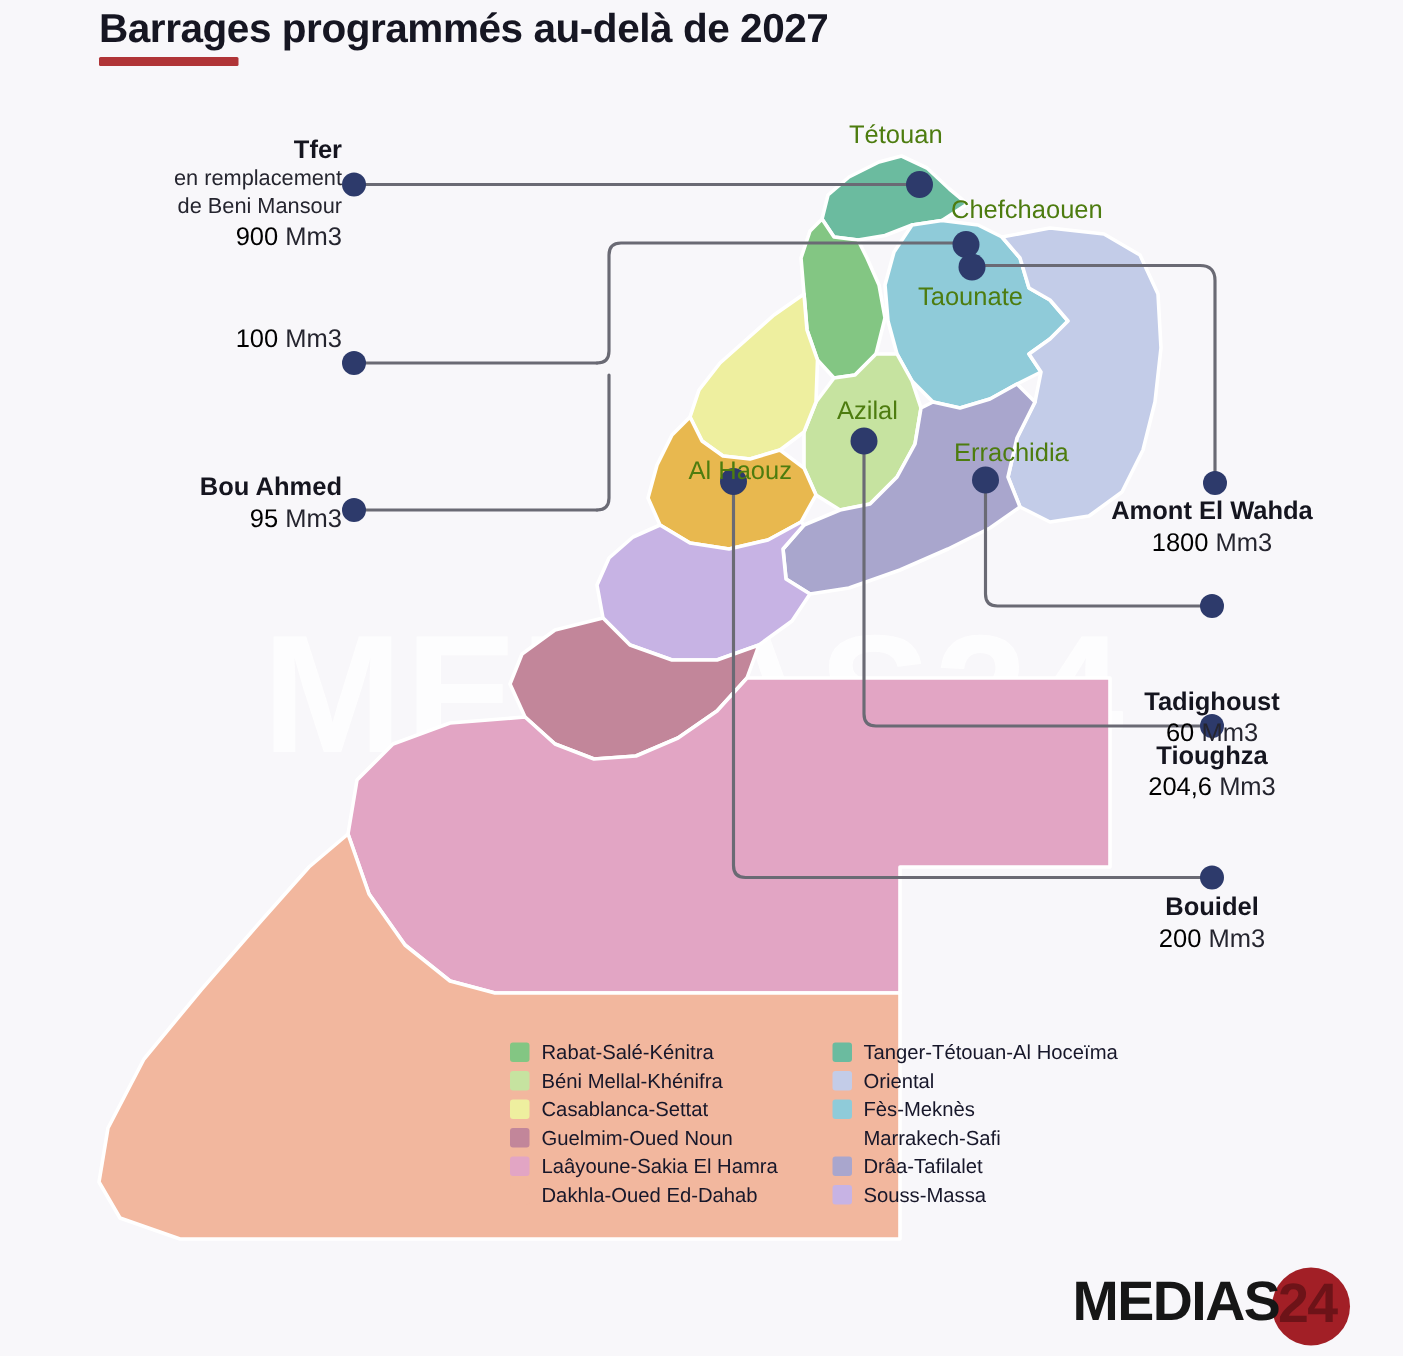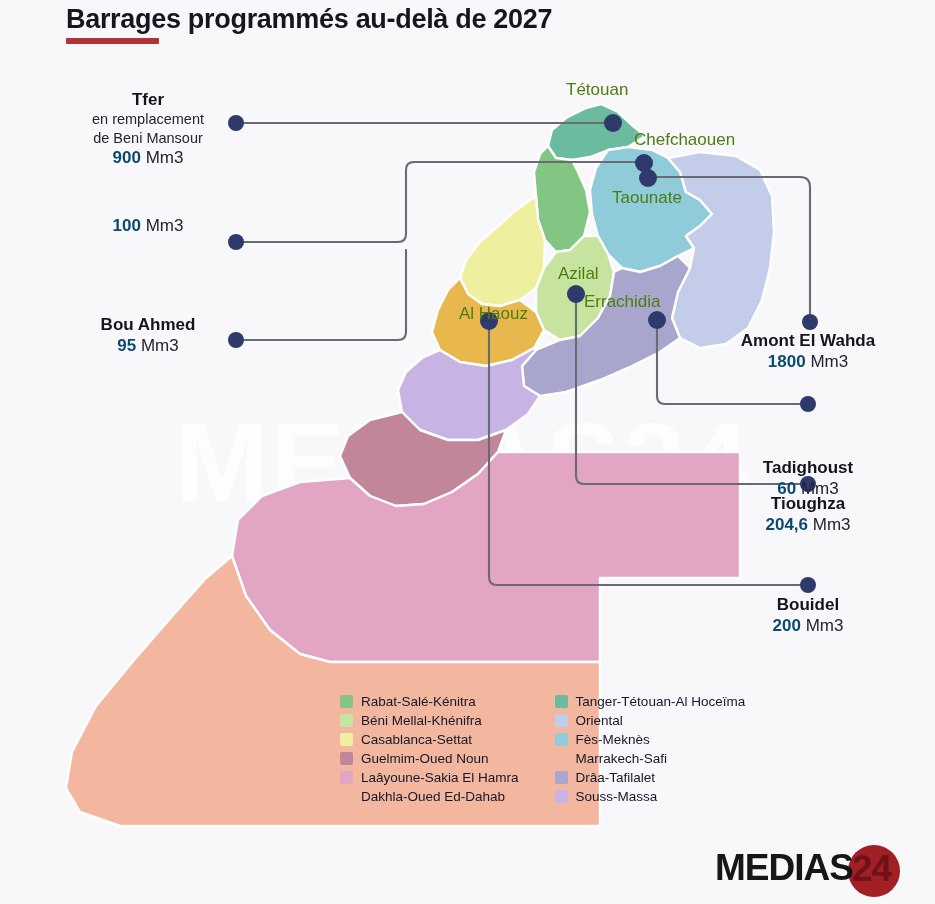--- a/index.html
+++ b/index.html
@@ -34,23 +34,23 @@
   }
 
   
   #mapsvg{position:absolute;left:0;top:0;width:935px;height:904px;}
 
   
   .callout{position:absolute;white-space:nowrap;line-height:1.26;}
   .callout .nm{font-size:17px;font-weight:bold;color:#15151f;}
   .callout .sub{font-size:14.5px;font-weight:normal;color:#25252f;}
   .callout .vol{font-size:17px;color:#25252f;}
-  .callout .vol b{font-weight:bold;color:#0c4a6e;}
+  .callout .vol b{font-weight:normal;color:#000000;}
   .callout.right{text-align:center;}
-  .callout.left{text-align:center;}
+  .callout.left{text-align:right;}
 
   
   .city{
     position:absolute;white-space:nowrap;
     font-size:17px;font-weight:normal;color:#4d7c0f;
   }
 
   
   .legend{position:absolute;left:340px;top:694px;display:flex;gap:36px;}
   .legcol{display:flex;flex-direction:column;gap:4px;}
@@ -166,21 +166,21 @@
       <circle cx="808" cy="404" r="8"></circle>
       <circle cx="808" cy="484" r="8"></circle>
       <circle cx="808" cy="585" r="8"></circle>
     </g>
   </svg>
 
   <div class="city" style="left:566px;top:80px;">Tétouan</div>
   <div class="city" style="left:634px;top:130px;">Chefchaouen</div>
   <div class="city" style="left:612px;top:188px;">Taounate</div>
   <div class="city" style="left:558px;top:264px;">Azilal</div>
-  <div class="city" style="left:584px;top:292px;">Errachidia</div>
+  <div class="city" style="left:636px;top:292px;">Errachidia</div>
   <div class="city" style="left:459px;top:304px;">Al Haouz</div>
 
   <div class="callout left" style="left:68px;top:89px;width:160px;">
     <div class="nm">Tfer</div>
     <div class="sub">en remplacement</div>
     <div class="sub">de Beni Mansour</div>
     <div class="vol">
       <b>900</b>
       <span>Mm3</span>
     </div>

